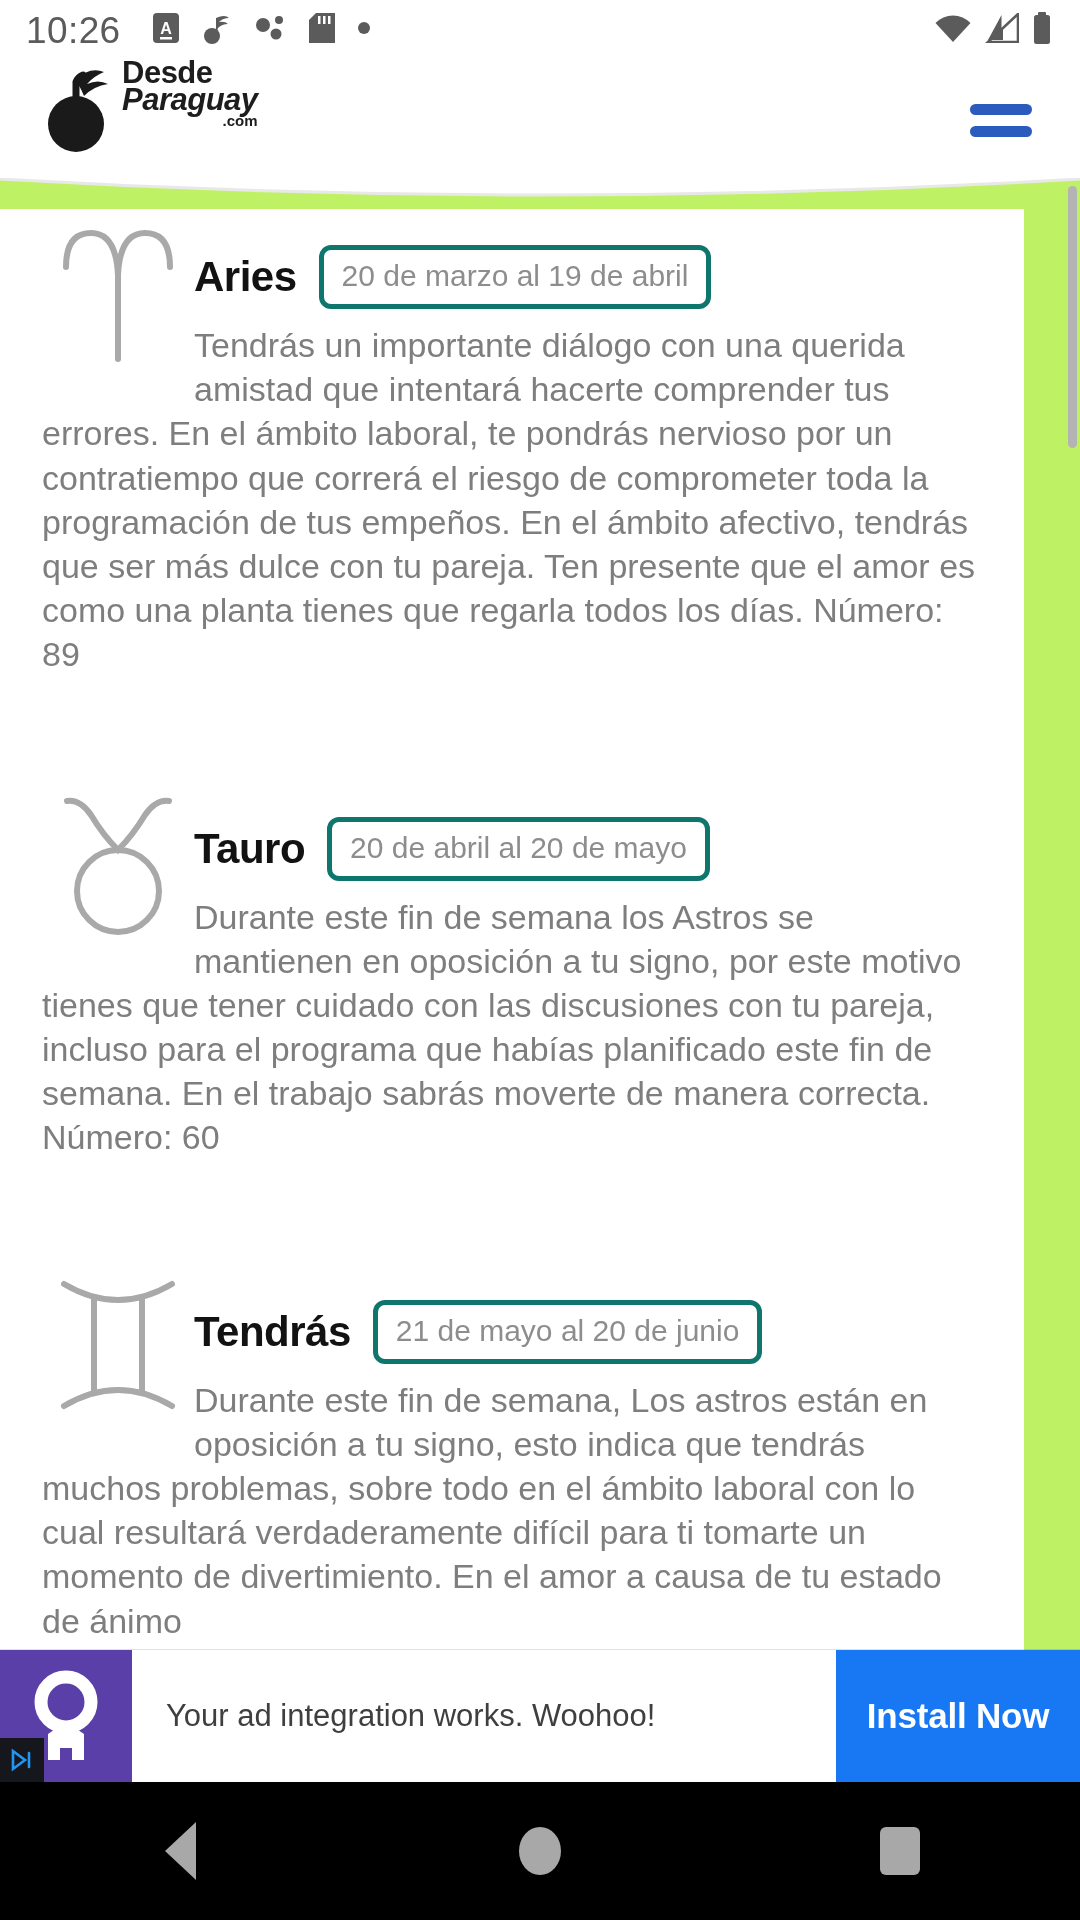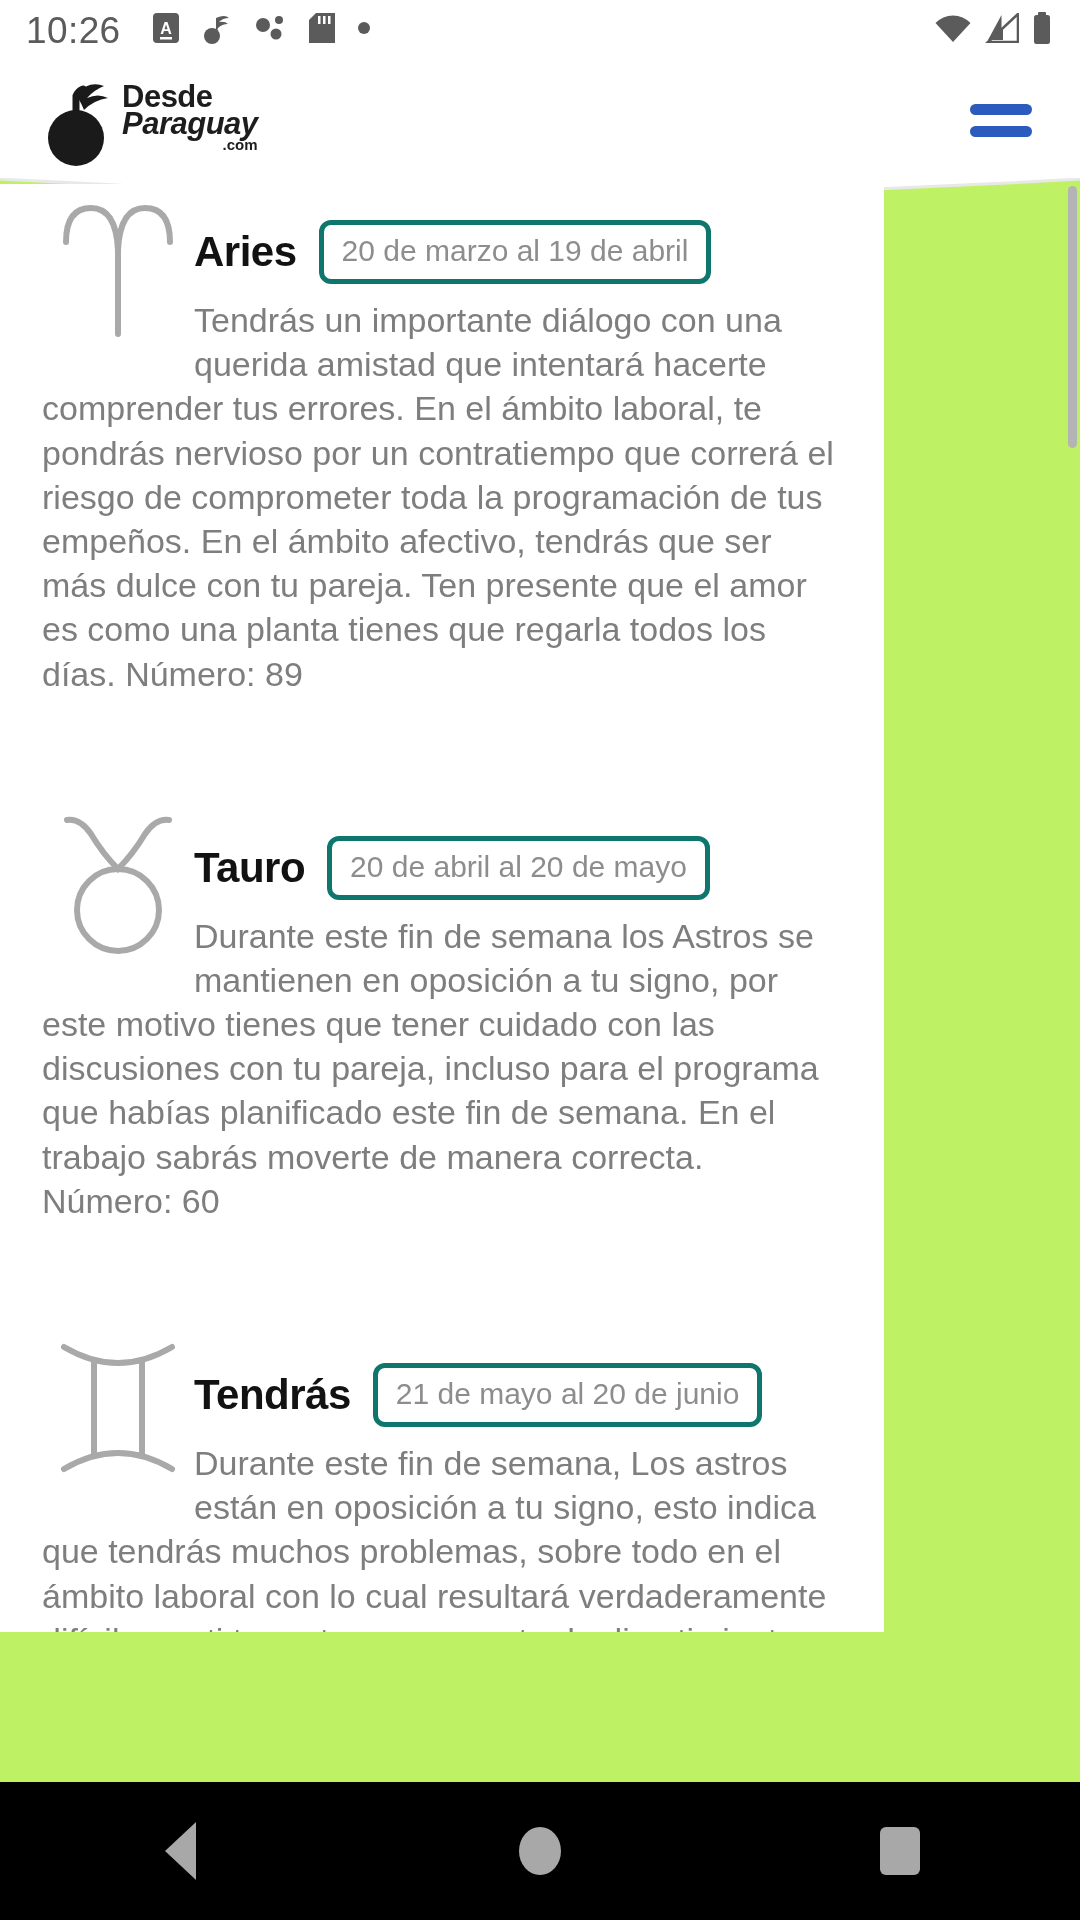--- a/index.html
+++ b/index.html
@@ -24,21 +24,21 @@
   .status-left-icons{ display:flex; align-items:center; gap:22px; margin-left:32px; }
   .status-right-icons{ margin-left:auto; display:flex; align-items:center; gap:13px; padding-right:6px;}
   .sicon{ display:block; }
 
   
   .header{
     position:absolute; top:60px; left:0; width:1080px; height:120px;
     background:#fff; display:flex; align-items:center;
     padding:0 48px 0 42px;
   }
-  .logo-wrap{ display:flex; align-items:center; height:100%; }
+  .logo-wrap{ display:flex; height:100%; }
   .logo-mark{ position:relative; width:86px; height:92px; flex:none; }
   .logo-text{ margin-left:-6px; display:flex; flex-direction:column;
               line-height:0.86; padding-bottom:4px; }
   .logo-l1{ font-size:31px; font-weight:bold; color:#1d1d1d; letter-spacing:-0.5px; }
   .logo-l2{ font-size:31px; font-weight:bold; color:#1d1d1d; letter-spacing:-0.5px;font-style:italic; }
   .logo-l3{ font-size:15px; font-weight:bold; color:#1d1d1d; text-align:right; margin-top:2px;}
 
   .hamburger{
     margin-left:auto; width:62px; height:42px;
     display:flex; flex-direction:column; justify-content:center; gap:11px;
@@ -47,21 +47,21 @@
   .hamburger span{ display:block; height:11px; width:62px; border-radius:6px; background:#2a5bbd; }
 
   
   .curve{
     position:absolute; top:178px; left:0; width:1080px; height:26px; overflow:hidden;
   }
   .curve svg{ display:block; }
 
   
   .content{
-    position:absolute; top:184px; left:0; width:884px; height:1448px;
+    position:absolute; top:209px; left:0; width:1024px; height:1448px;
     overflow:hidden; background:#fff;
   }
   .sign{ padding:0 42px; position:relative; }
 
   .glyph{
     float:left; width:152px; height:170px;
     display:flex; align-items:flex-start; justify-content:center;
     padding-top:6px;
   }
   .glyph svg{ display:block; }
@@ -271,20 +271,36 @@
         <span class="sign-dates">21 de mayo al 20 de junio</span>
       </div>
       <div class="sign-body">Durante este fin de semana, Los astros están en oposición a tu signo, esto indica que tendrás muchos problemas, sobre todo en el ámbito laboral con lo cual resultará verdaderamente difícil para ti tomarte un momento de divertimiento. En el amor a causa de tu estado de ánimo</div>
       <div class="clearer"></div>
     </div>
 
   </div>
 
   <div class="scrollbar"></div>
 
+  <div class="ad">
+    <div class="ad-thumb">
+      <svg width="132" height="132" viewBox="0 0 132 132">
+        <circle cx="66" cy="52" r="25" fill="none" stroke="#ffffff" stroke-width="13"></circle>
+        <path d="M48 84 Q66 70 84 84 L84 110 L72 110 L72 98 L60 98 L60 110 L48 110 Z" fill="#ffffff"></path>
+      </svg>
+      <div class="ad-badge">
+        <svg width="26" height="26" viewBox="0 0 26 26">
+            <path d="M4 4 L4 22 L16 13 Z" fill="none" stroke="#2196f3" stroke-width="2.6"></path>
+            <path d="M20 6 L20 20" stroke="#2196f3" stroke-width="2.6" stroke-linecap="round"></path>
+          </svg>
+      </div>
+    </div>
+    <div class="ad-text">Your ad integration works. Woohoo!</div>
+    <div class="ad-cta">Install Now</div>
+  </div>
 
   <div class="navbar">
     <div class="nav-btn">
       <div class="nav-back"></div>
     </div>
     <div class="nav-btn">
       <div class="nav-home"></div>
     </div>
     <div class="nav-btn">
       <div class="nav-recent"></div>

